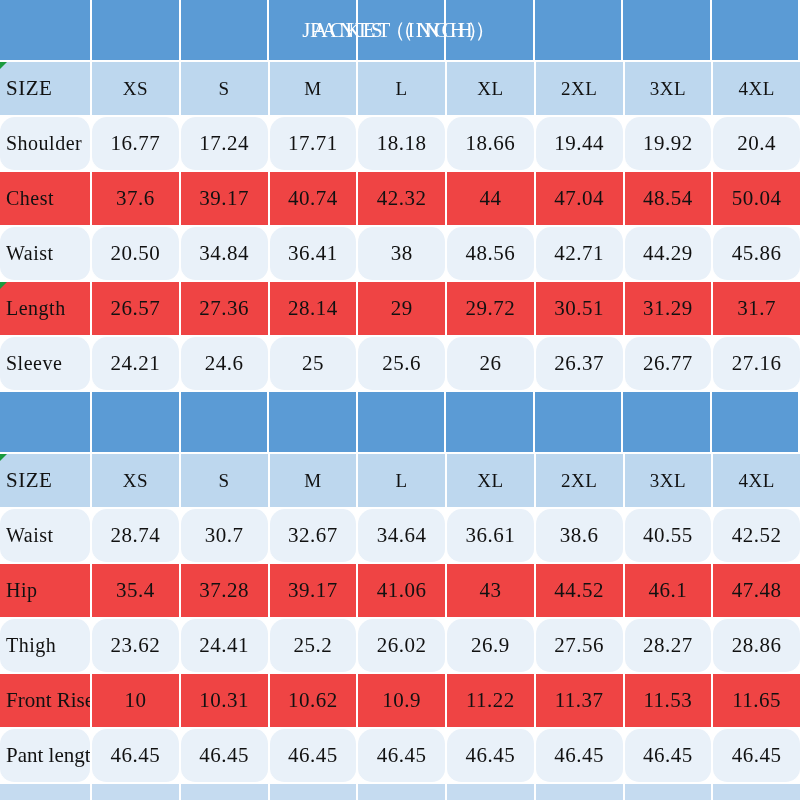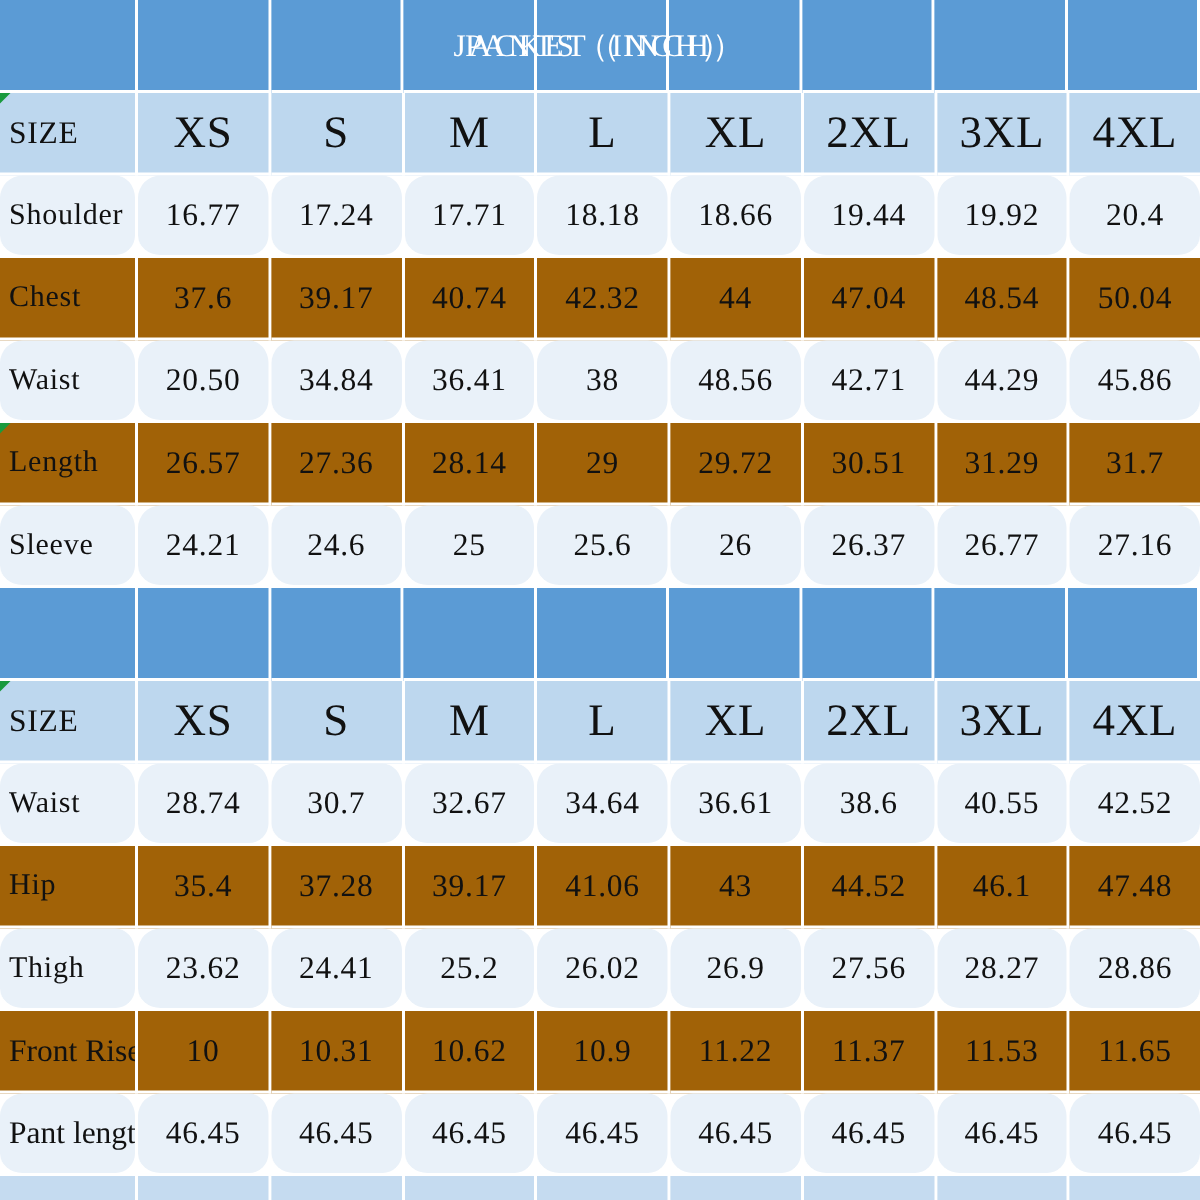--- a/index.html
+++ b/index.html
@@ -71,29 +71,29 @@
     color: #ffffff;
     font-size: 21px;
     letter-spacing: 2px;
     pointer-events: none;
   }
 
   
   .head-row { height: 55px; }
   .head-row .cell {
     background: #BDD7EE;
-    font-size: 30px;
+    font-size: 19px;
   }
   .head-row .c-label { font-size: 21px; }
 
   
   .data-row { height: 55px; }
   .data-row .cell { font-size: 21px; }
   .data-row.odd  .cell { background: #E9F1F9; border-radius: 15px; }
-  .data-row.even .cell { background: #a16207; }
+  .data-row.even .cell { background: #ef4444; }
 
   .data-row .c-label { font-size: 20px; }
   
   .c-label.clipped { font-size: 21px; letter-spacing: 0px; }
 
   
   .tail-row { height: 48px; }
   .tail-row .cell { background: #C5DBF0; }
 
   

